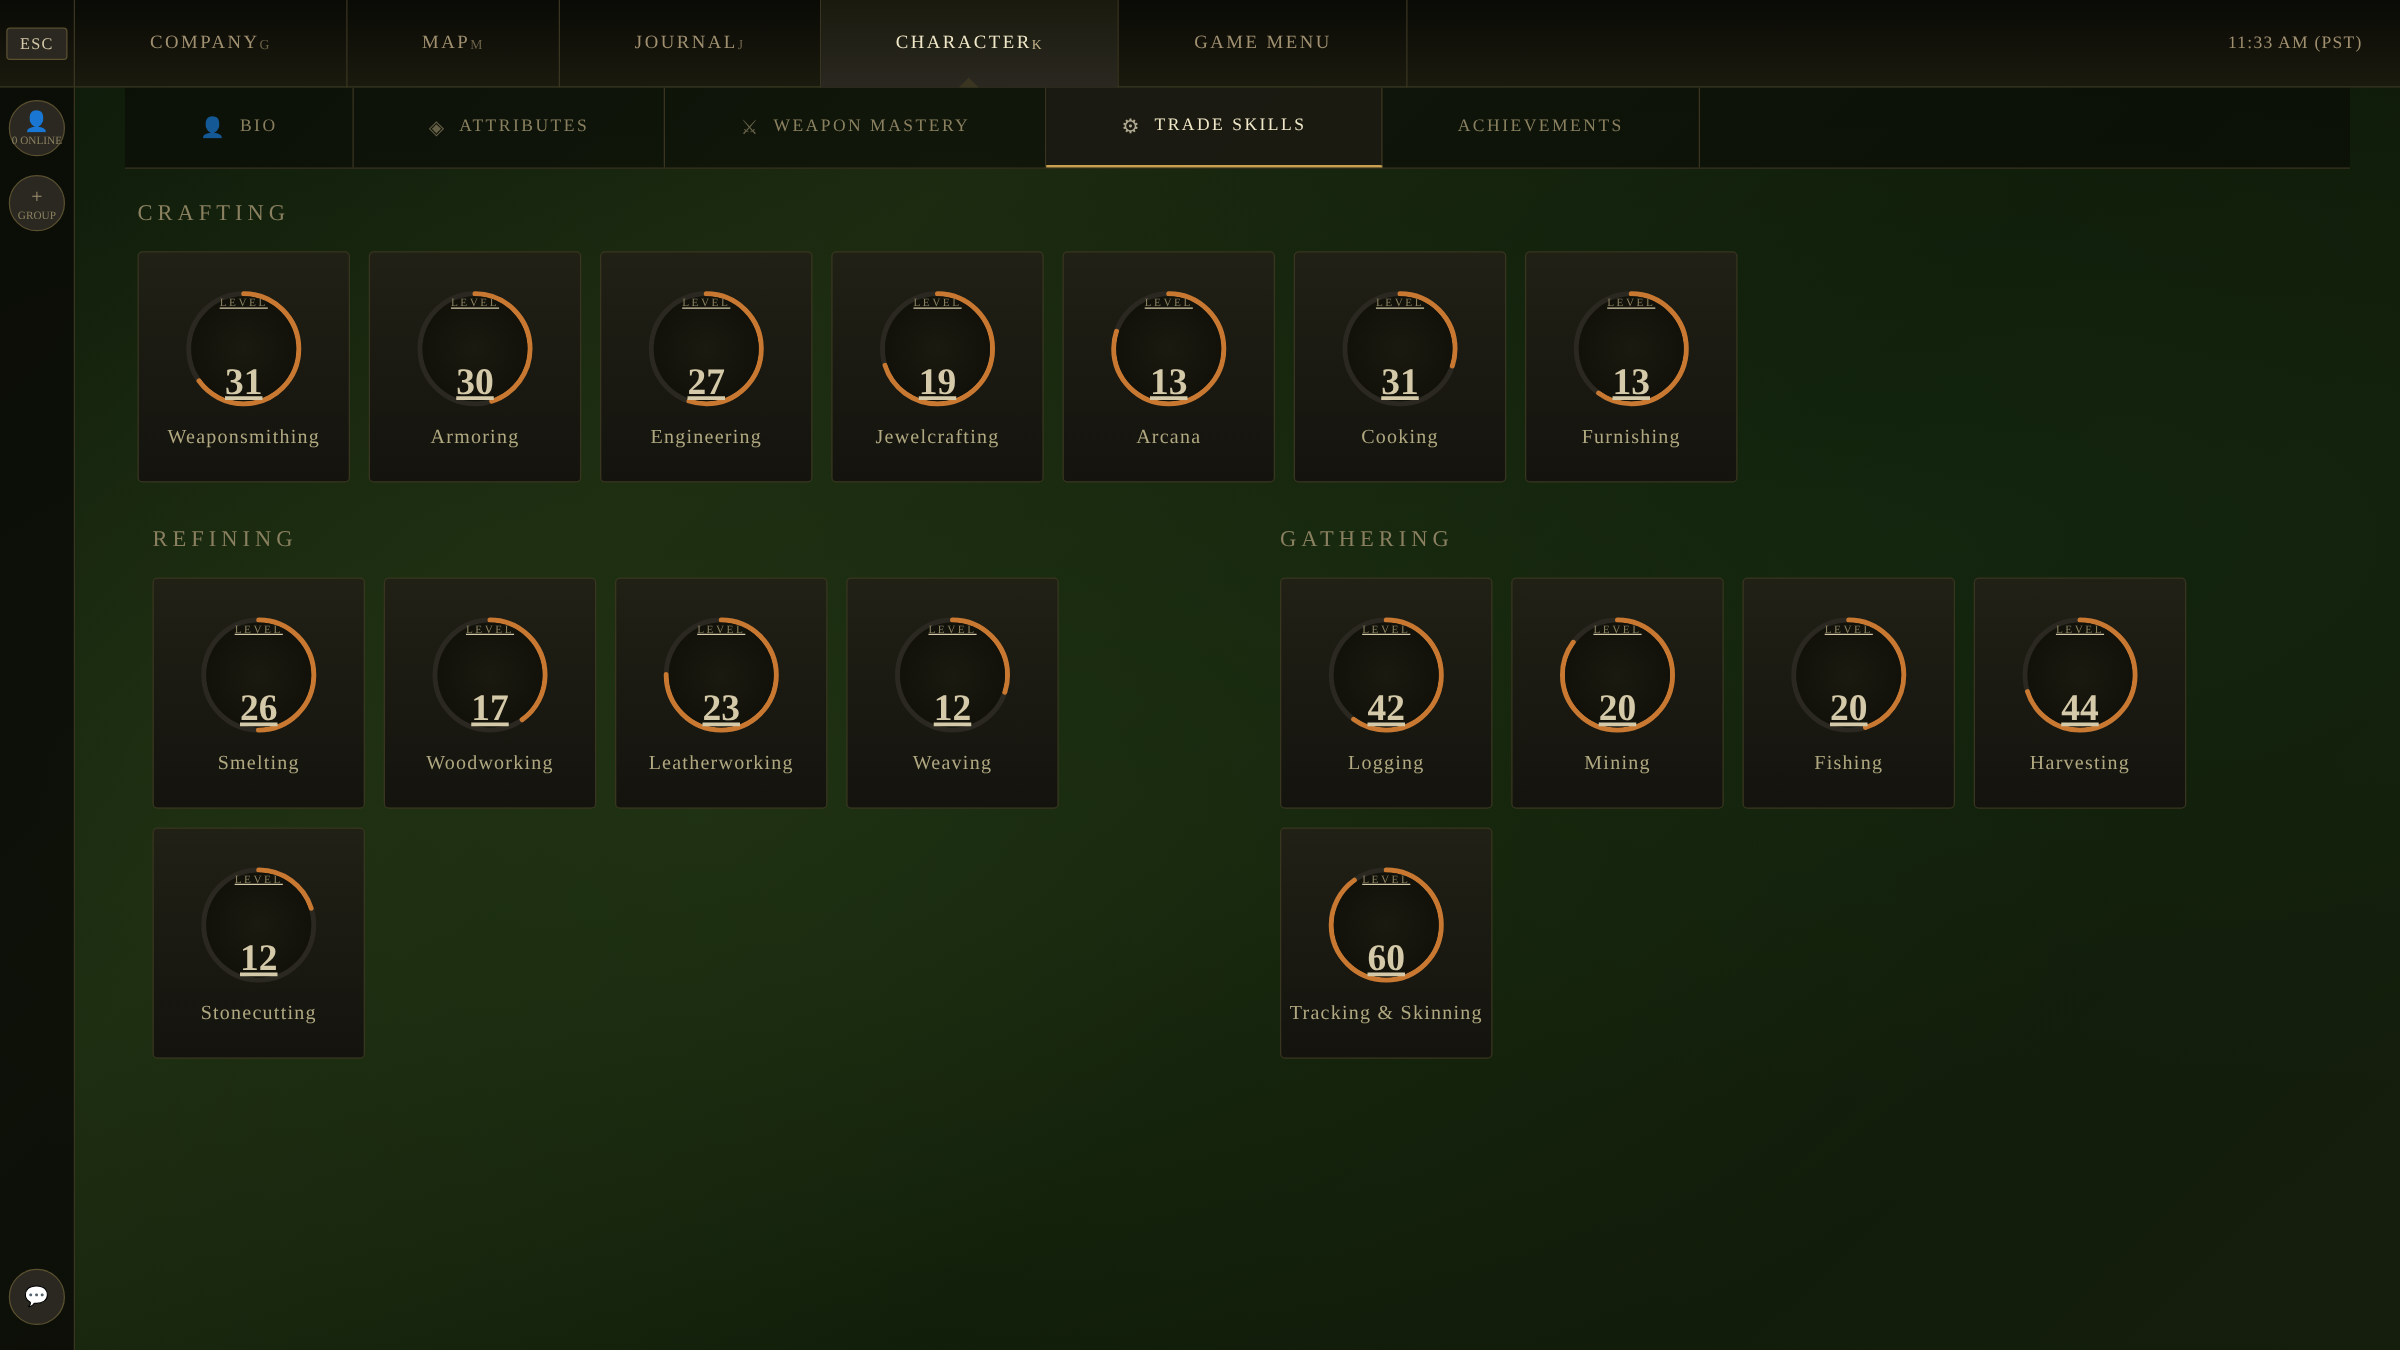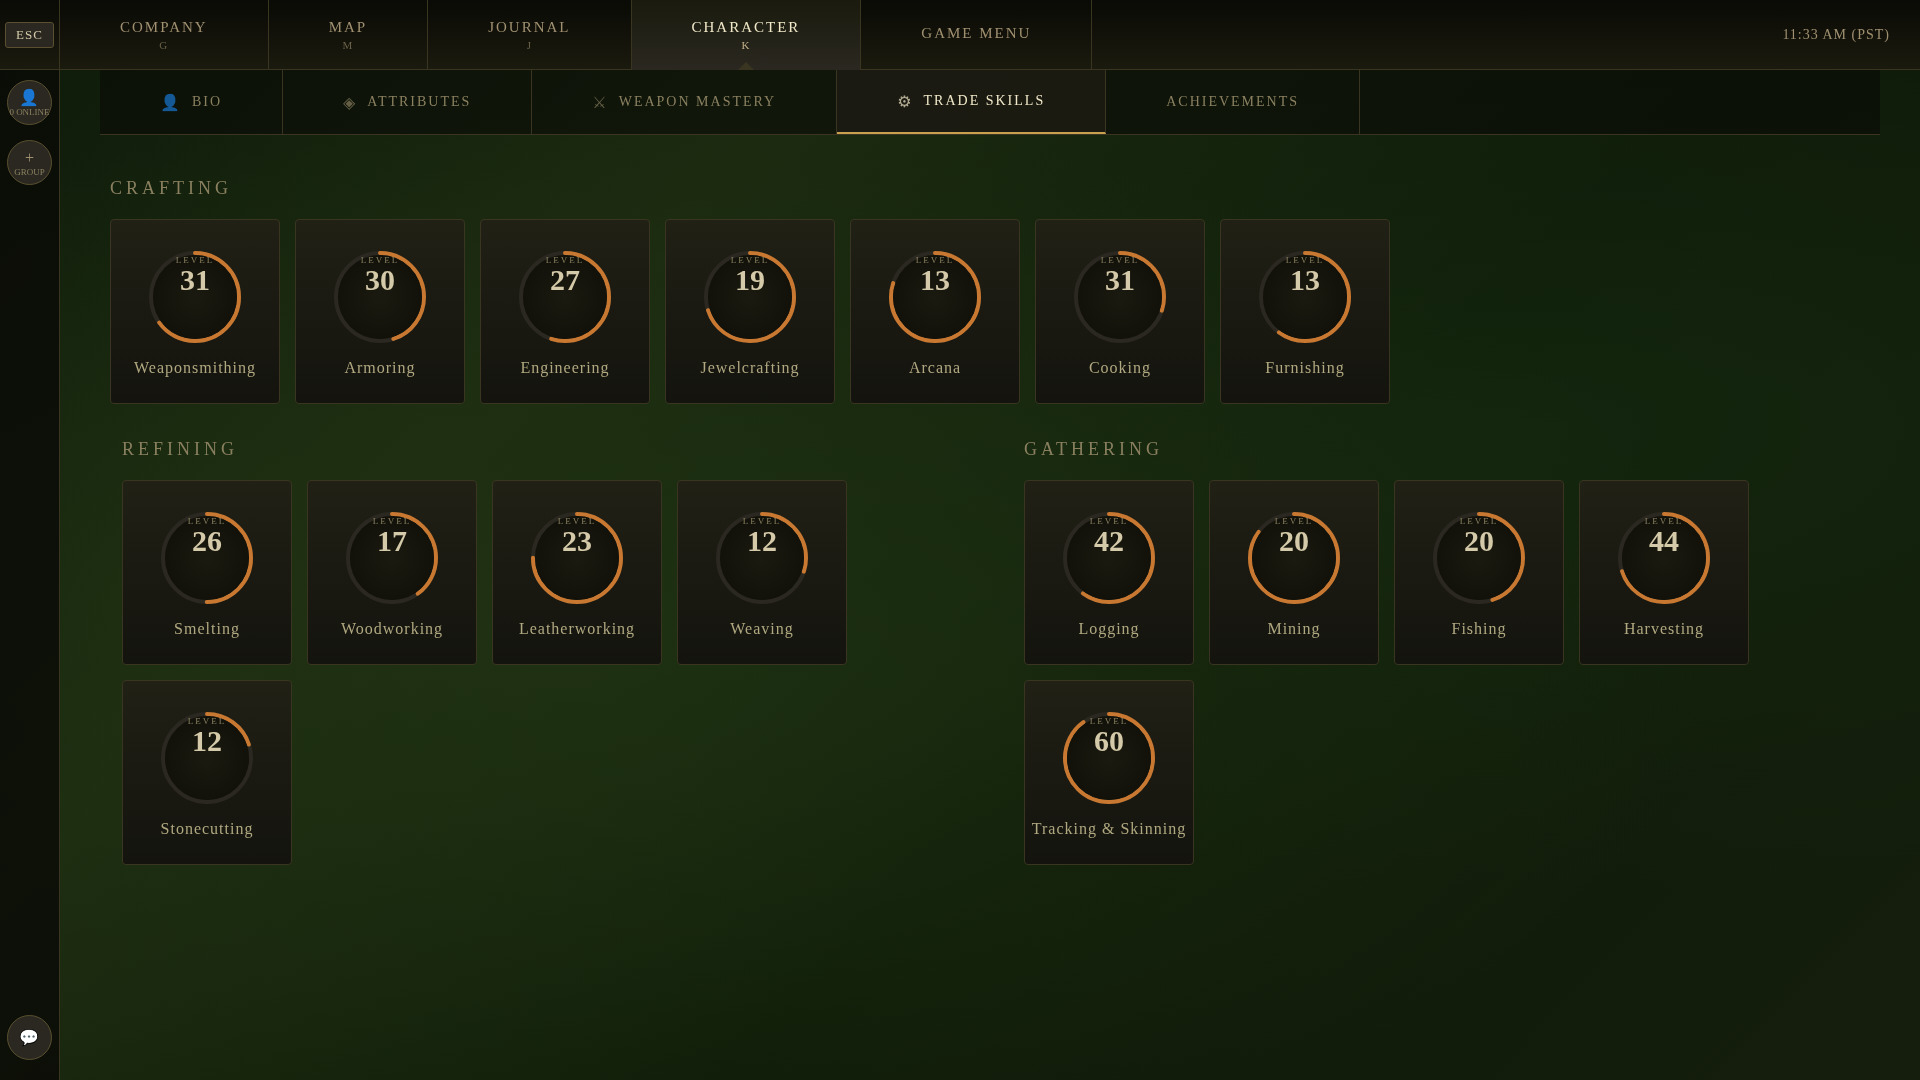--- a/index.html
+++ b/index.html
@@ -64,21 +64,21 @@
     }
 
     .nav-items {
       display: flex;
       align-items: stretch;
       height: 70px;
     }
 
     .nav-item {
       display: flex;
-      flex-direction: column;
+      flex-direction: row;
       align-items: center;
       justify-content: center;
       padding: 0 60px;
       border-right: 1px solid #3a3520;
       cursor: pointer;
       position: relative;
       letter-spacing: 2px;
       font-size: 15px;
       color: #a09070;
       text-transform: uppercase;
@@ -203,21 +203,21 @@
       border-bottom: 2px solid #c8a050;
     }
 
     .sub-nav-item .nav-icon {
       font-size: 16px;
       opacity: 0.7;
     }
 
     
     .sections-container {
-      padding: 43px 10px;
+      padding: 25px 10px;
       height: calc(100% - 65px);
       overflow-y: auto;
     }
 
     .section-title {
       font-size: 18px;
       letter-spacing: 4px;
       color: #8a8060;
       text-transform: uppercase;
       margin-bottom: 20px;
@@ -279,24 +279,25 @@
       stroke-width: 4;
       stroke-linecap: round;
     }
 
     .circle-inner {
       position: absolute;
       inset: 0;
       display: flex;
       flex-direction: column;
       align-items: center;
-      justify-content: flex-start;
+      justify-content: space-between;
       background: radial-gradient(circle, #1a1a10 0%, #0e0e08 100%);
       border-radius: 50%;
       margin: 8px;
+      text-decoration: underline;
     }
 
     .level-label {
       font-size: 9px;
       letter-spacing: 2px;
       color: #8a8060;
       text-transform: uppercase;
     }
 
     .level-number {

